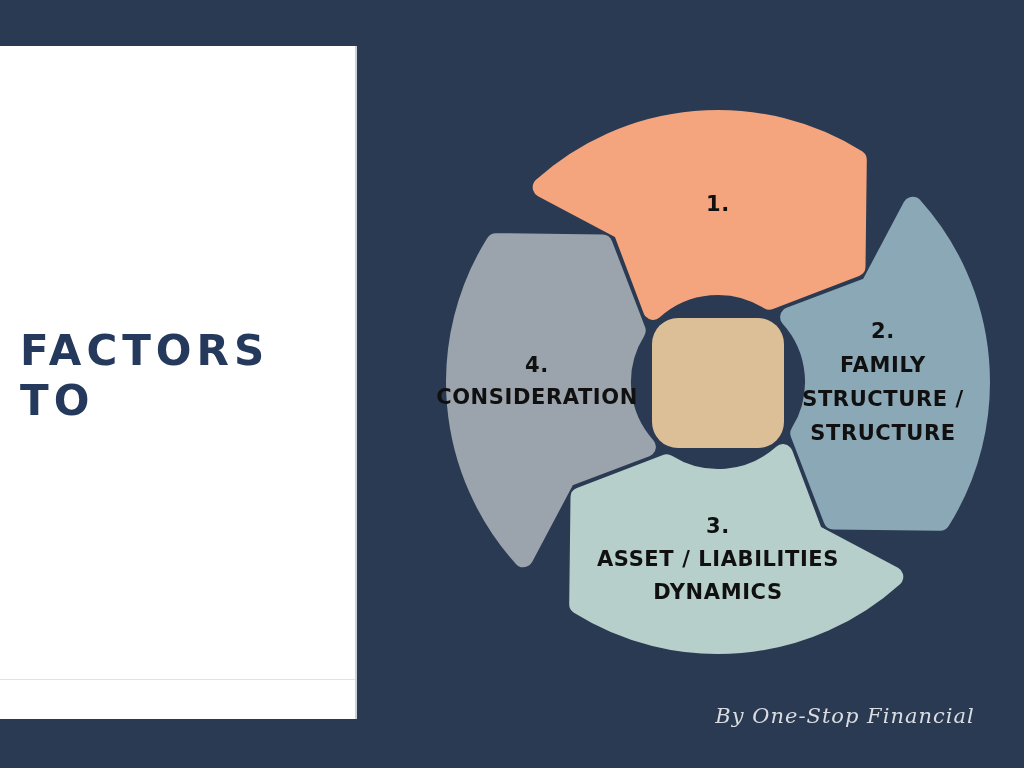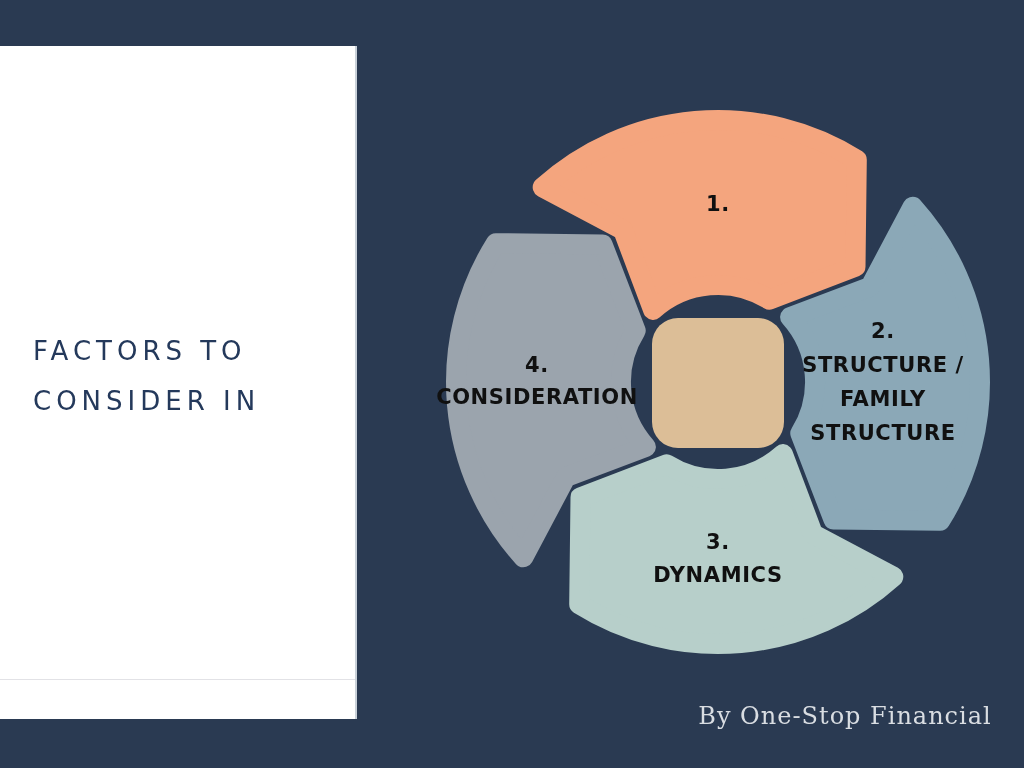--- a/index.html
+++ b/index.html
@@ -16,44 +16,43 @@
     background:var(--panel,#ffffff);
     border-right:2px solid #c9d1d9;
     box-sizing:border-box;
   }
   .panel-divider{
     position:absolute;left:0;top:633px;width:100%;height:1px;
     background:#e2e2e6;
   }
   .title{
     position:absolute;left:20px;top:280px;width:330px;
-    font-size:26px;font-weight:normal;letter-spacing:5px;line-height:50px;
+    font-size:42px;font-weight:bold;letter-spacing:5px;line-height:50px;
     color:var(--title,#24395b);
-    margin-left:13px;
   }
 
   
   svg.diagram{position:absolute;left:0;top:0;width:1024px;height:768px;}
 
   .lbl{
     position:absolute;transform:translate(-50%,-50%);
     text-align:center;white-space:nowrap;
     font-size:21px;font-weight:bold;letter-spacing:.6px;line-height:33px;
     color:var(--label,#101010);
   }
   .lbl-1{left:718px;top:204px;}
   .lbl-2{left:883px;top:382px;line-height:34px;}
   .lbl-3{left:718px;top:559px;}
   .lbl-4{left:537px;top:381px;line-height:32px;}
 
   
   .credit{
     position:absolute;left:845px;top:716px;transform:translate(-50%,-50%);
     font-family:"DejaVu Serif","Liberation Serif",serif;
-    font-size:24px;letter-spacing:1px;
+    font-style:italic;font-size:21px;letter-spacing:1px;
     color:var(--footer,#d9dde2);white-space:nowrap;
   }
 </style>
 </head>
 <body>
 
 <div class="stage">
 
   <svg class="diagram" viewBox="0 0 1024 768">
     <g id="segments">
@@ -61,38 +60,38 @@
         <path d="M 912.7 206.7 A 262 262 0 0 1 940.2 520.8 L 833.4 519.5 L 800.3 433.4 A 97 97 0 0 0 790.1 317.1 L 870.2 286.9 Z" fill="#8ba8b7" stroke="#8ba8b7" stroke-width="20" stroke-linejoin="round"></path>
         <path d="M 893.3 576.7 A 262 262 0 0 1 579.2 604.2 L 580.5 497.4 L 666.6 464.3 A 97 97 0 0 0 782.9 454.1 L 813.1 534.2 Z" fill="#b7cfca" stroke="#b7cfca" stroke-width="20" stroke-linejoin="round"></path>
         <path d="M 523.3 557.3 A 262 262 0 0 1 495.8 243.2 L 602.6 244.5 L 635.7 330.6 A 97 97 0 0 0 645.9 446.9 L 565.8 477.1 Z" fill="#9ba4ad" stroke="#9ba4ad" stroke-width="20" stroke-linejoin="round"></path>
       </g>
     <rect x="652" y="318" width="132" height="130" rx="26" ry="26" fill="#dcbe97"></rect>
   </svg>
 
   <div class="panel">
     <div class="title">
       <div>FACTORS TO</div>
-      <div>CONSIDER IN</div>
     </div>
     <div class="panel-divider"></div>
   </div>
 
   <div class="lbl lbl-1">
     <div>1.</div>
   </div>
 
   <div class="lbl lbl-2">
     <div>2.</div>
+    <div>FAMILY</div>
     <div>STRUCTURE /</div>
-    <div>FAMILY</div>
     <div>STRUCTURE</div>
   </div>
 
   <div class="lbl lbl-3">
     <div>3.</div>
+    <div>ASSET / LIABILITIES</div>
     <div>DYNAMICS</div>
   </div>
 
   <div class="lbl lbl-4">
     <div>4.</div>
     <div>CONSIDERATION</div>
   </div>
 
   <div class="credit">By One-Stop Financial</div>
 

